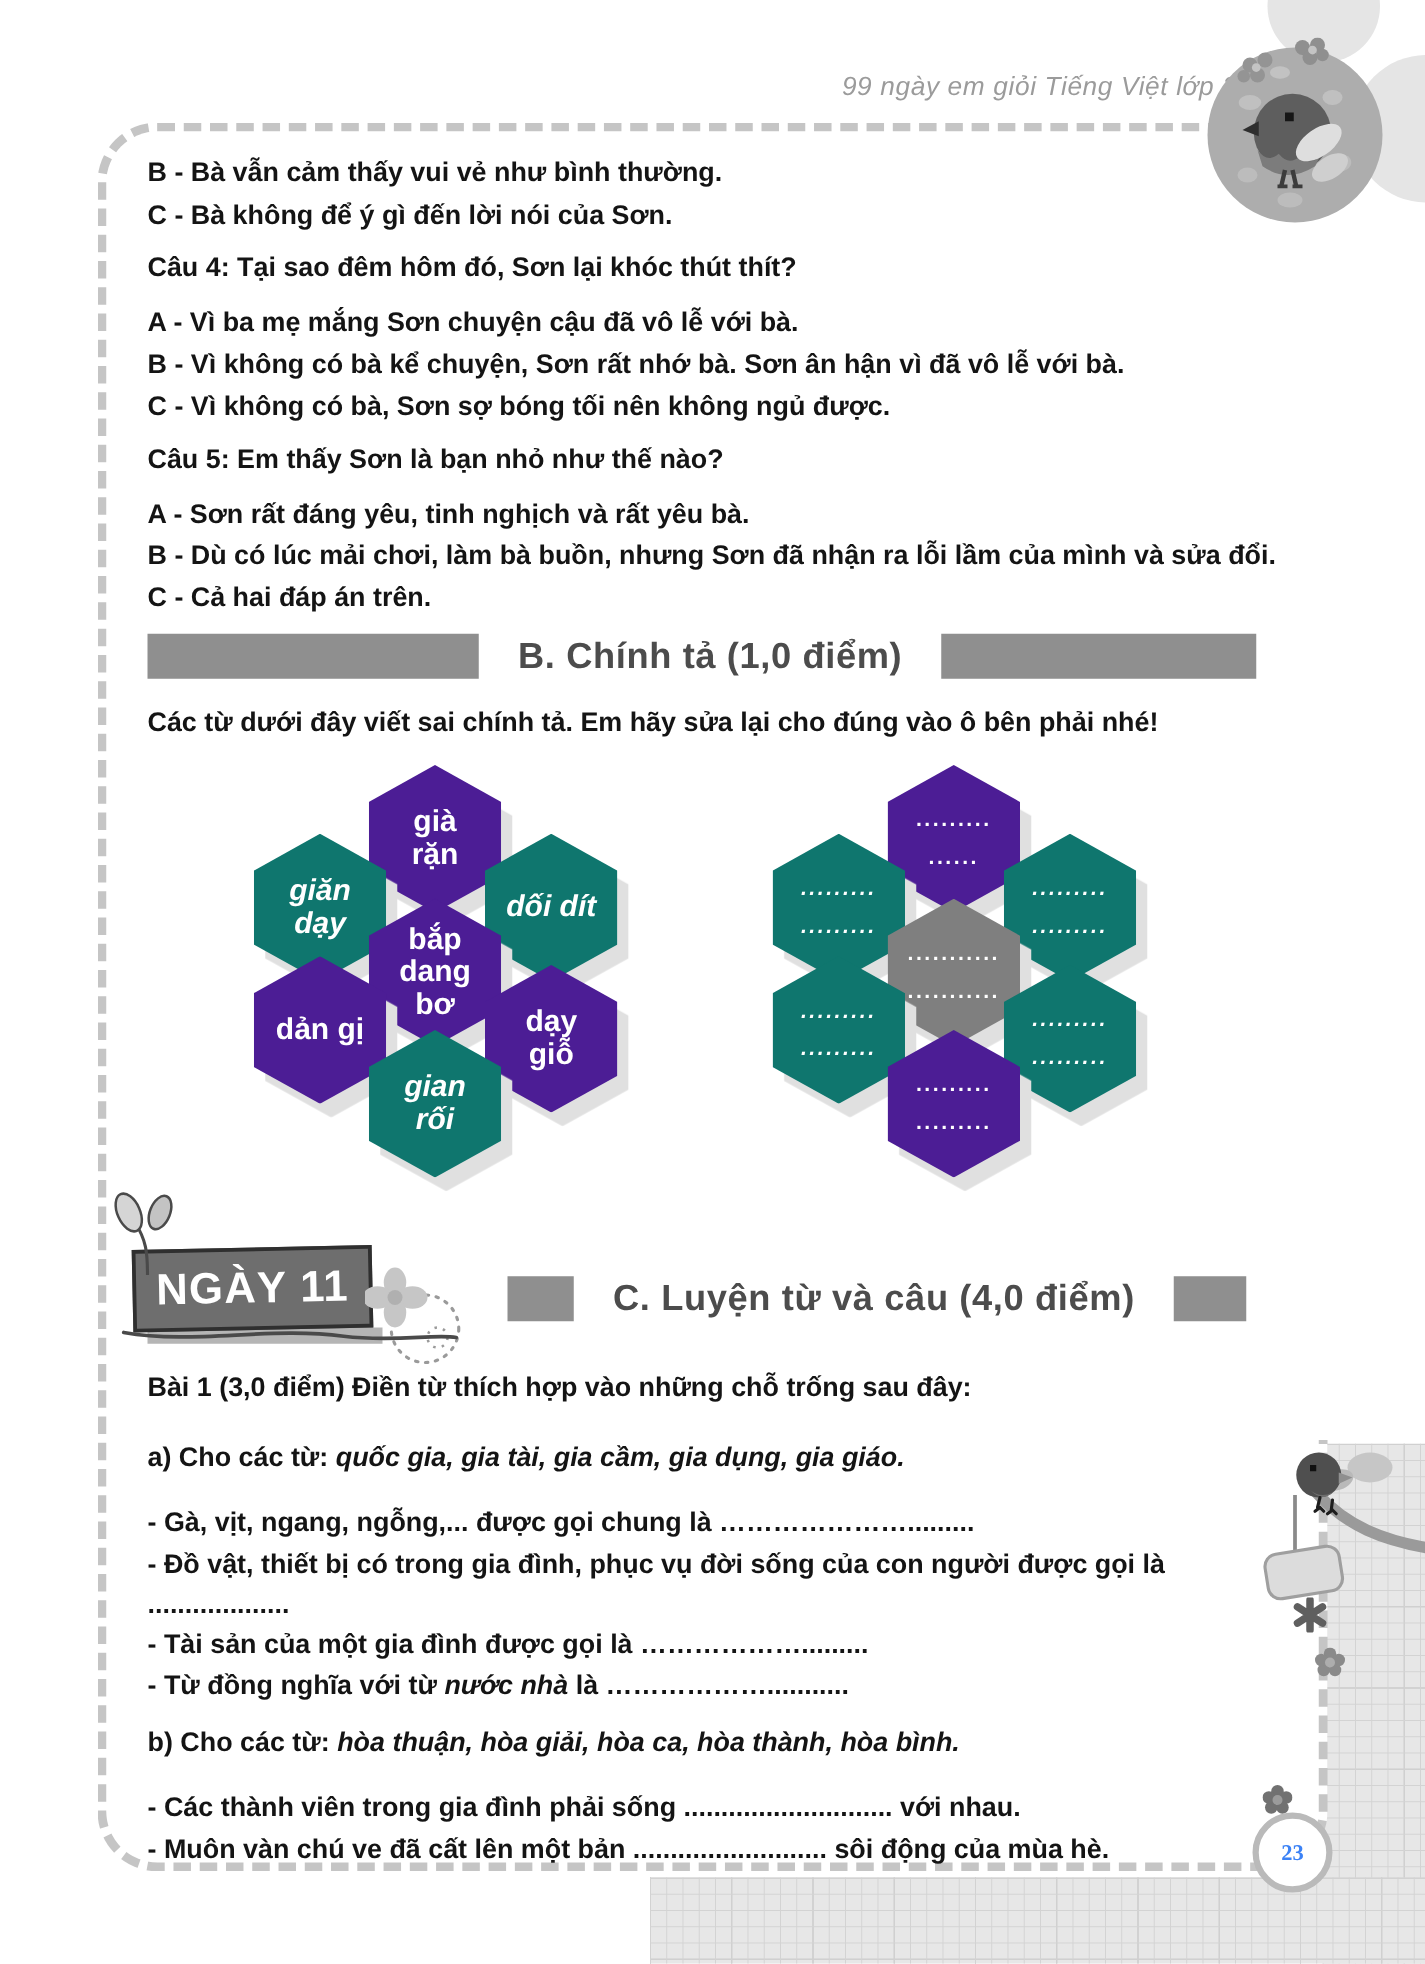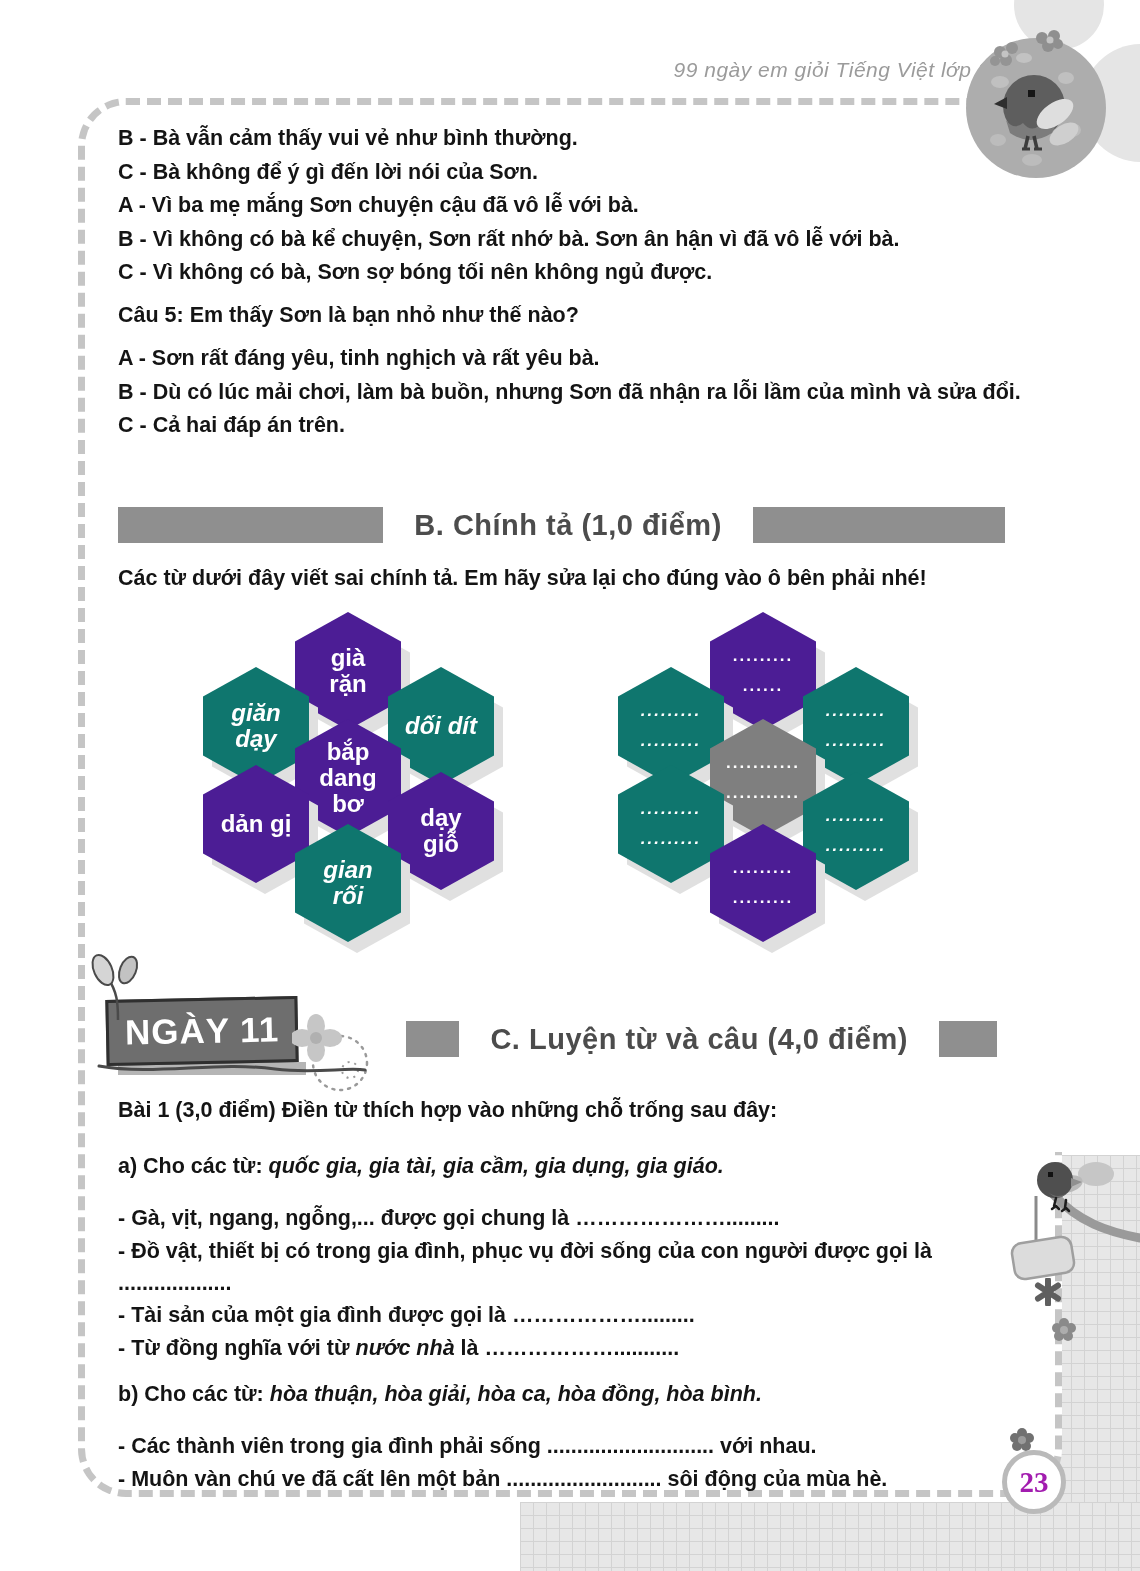--- a/index.html
+++ b/index.html
@@ -89,21 +89,21 @@
   .gap-b { height:14px; }
   
   .hang-bird { position:absolute; z-index:4; left:1008px; top:1152px; width:132px; height:190px; }
   .asterisk-flower { position:absolute; z-index:4; left:1034px; top:1278px; width:28px; height:28px; }
   .small-flower { position:absolute; z-index:4; left:1052px; top:1318px; width:24px; height:24px; }
   .page-flower { position:absolute; z-index:5; left:1010px; top:1428px; width:24px; height:24px; }
   .page-circle {
     position:absolute; z-index:5; left:1002px; top:1450px; width:64px; height:64px;
     border-radius:50%; background:#ffffff; border:5px solid #bababa;
     display:flex; align-items:center; justify-content:center;
-    font-family:"Liberation Serif", serif; font-weight:bold; font-size:29px; color:#a21caf;
+    font-family:"Liberation Serif", serif; font-weight:bold; font-size:18px; color:#3b82f6;
   }
 </style>
 </head>
 <body>
 
 <div class="grid grid-right"></div>
 <div class="grid grid-bottom"></div>
 
 <div class="frame"></div>
 <div class="right-cover"></div>
@@ -144,20 +144,21 @@
       <polygon points="45,67 32,74 45,79" fill="#2e2e2e"></polygon>
       <path d="M66,106 l-3,13 m9,-13 l3,13" stroke="#3c3c3c" stroke-width="3.5" fill="none"></path>
       <path d="M60,119 h8 m4,0 h8" stroke="#3c3c3c" stroke-width="3" fill="none"></path>
     </g>
   </svg>
 </div>
 
 <div class="quiz">
   <div>B - Bà vẫn cảm thấy vui vẻ như bình thường.</div>
   <div>C - Bà không để ý gì đến lời nói của Sơn.</div>
+  <div class="q-head">Câu 4: Tại sao đêm hôm đó, Sơn lại khóc thút thít?</div>
   <div>A - Vì ba mẹ mắng Sơn chuyện cậu đã vô lễ với bà.</div>
   <div>B - Vì không có bà kể chuyện, Sơn rất nhớ bà. Sơn ân hận vì đã vô lễ với bà.</div>
   <div>C - Vì không có bà, Sơn sợ bóng tối nên không ngủ được.</div>
   <div class="q-head">Câu 5: Em thấy Sơn là bạn nhỏ như thế nào?</div>
   <div>A - Sơn rất đáng yêu, tinh nghịch và rất yêu bà.</div>
   <div>B - Dù có lúc mải chơi, làm bà buồn, nhưng Sơn đã nhận ra lỗi lầm của mình và sửa đổi.</div>
   <div>C - Cả hai đáp án trên.</div>
 </div>
 
 <div class="banner banner-b">
@@ -270,21 +271,21 @@
     <span class="em">quốc gia, gia tài, gia cầm, gia dụng, gia giáo.</span>
   </div>
   <div class="ex-item"><span>- Gà, vịt, ngang, ngỗng,... được gọi chung là ………………….........</span><span class="em"></span><span></span></div>
   <div class="ex-item"><span>- Đồ vật, thiết bị có trong gia đình, phục vụ đời sống của con người được gọi là ...................</span><span class="em"></span><span></span></div>
   <div class="ex-item"><span>- Tài sản của một gia đình được gọi là ……………….........</span><span class="em"></span><span></span></div>
   <div class="ex-item"><span>- Từ đồng nghĩa với từ </span><span class="em">nước nhà</span><span> là ………………...........</span></div>
   <div class="gap-b"></div>
   <div class="ex-sub">
     <span>b) Cho các từ:</span>
     <span> </span>
-    <span class="em">hòa thuận, hòa giải, hòa ca, hòa đồng, hòa bình.</span>
+    <span class="em">hòa thuận, hòa giải, hòa ca, hòa thành, hòa bình.</span>
   </div>
   <div class="ex-item"><span>- Các thành viên trong gia đình phải sống ............................ với nhau.</span></div>
   <div class="ex-item"><span>- Muôn vàn chú ve đã cất lên một bản .......................... sôi động của mùa hè.</span></div>
 </div>
 
 <div class="hang-bird">
   <svg viewBox="0 0 132 190" width="132" height="190">
     <ellipse cx="88" cy="22" rx="18" ry="12" fill="#c6c6c6"></ellipse>
     <path d="M45,42 C70,70 100,80 132,86" stroke="#9a9a9a" stroke-width="9" fill="none" stroke-linecap="round"></path>
     <ellipse cx="62" cy="32" rx="13" ry="8" fill="#b9b9b9" transform="rotate(-18 62 32)"></ellipse>

